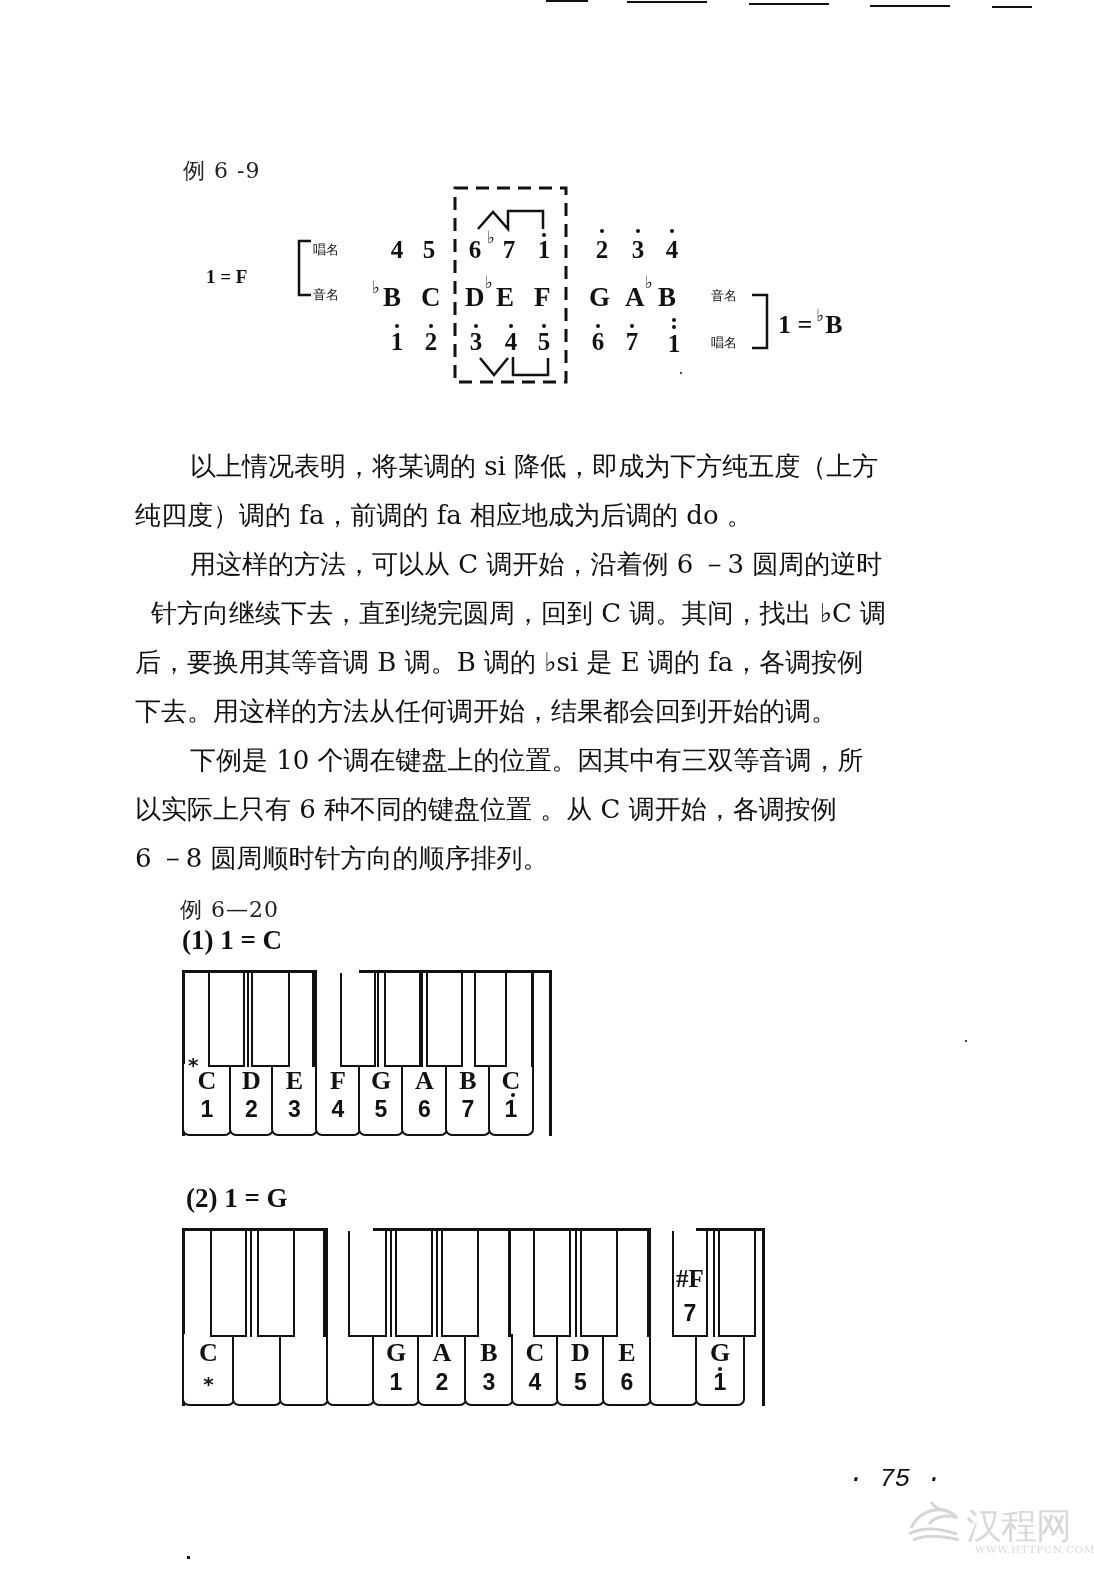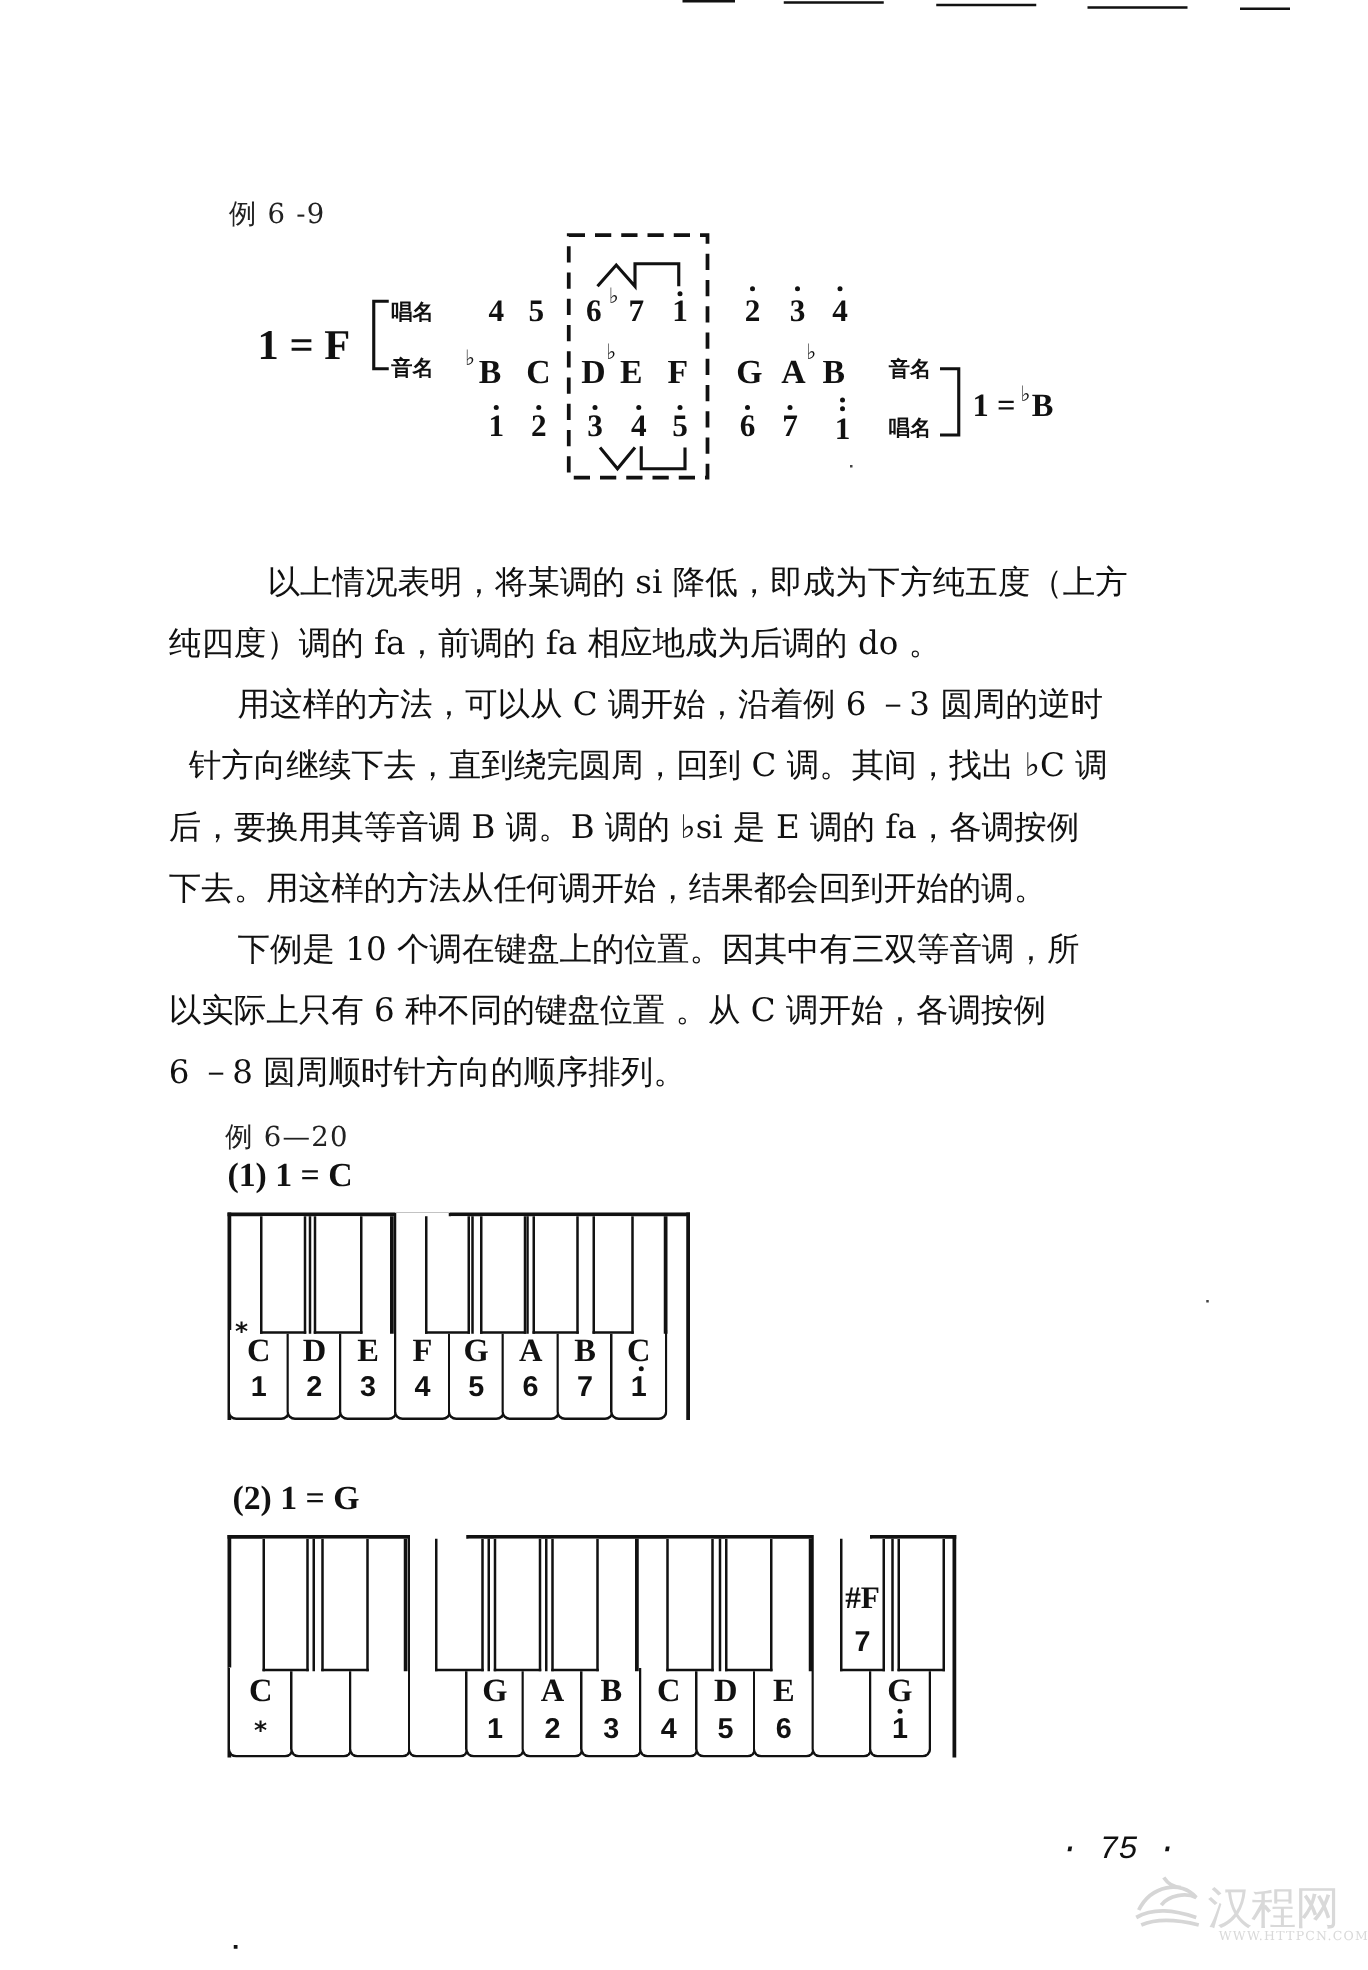--- a/index.html
+++ b/index.html
@@ -6,21 +6,21 @@
   body { width:1094px; height:1576px; position:relative; overflow:hidden;
          font-family:"DejaVu Serif", "Liberation Serif", serif; color:#111; }
   .abs { position:absolute; }
   .topline { position:absolute; height:2px; background:#111; }
 
   .ex-label { font-family:"DejaVu Serif", serif; font-size:22px; color:#222; letter-spacing:1px; }
 
   
   .num { position:absolute; font-family:"Liberation Serif", serif; font-weight:bold; font-size:25px; width:24px; text-align:center; line-height:28px; }
   .nm  { position:absolute; font-family:"Liberation Serif", serif; font-weight:bold; font-size:27px; line-height:30px; }
-  .cjk-small { position:absolute; font-family:"DejaVu Sans", sans-serif; font-size:17px; font-weight:bold; line-height:20px; }
+  .cjk-small { position:absolute; font-family:"DejaVu Sans", sans-serif; font-size:13px; font-weight:normal; line-height:20px; }
   .dot { position:absolute; width:4px; height:4px; border-radius:50%; background:#111; }
   .flat { font-size:17px; position:relative; top:-10px; margin-right:1px; font-family:"DejaVu Sans", sans-serif; font-weight:bold; }
 
   
   .line { position:absolute; font-family:"DejaVu Serif", serif; font-size:26px; line-height:30px; white-space:nowrap; color:#111; }
 
   
   .kb-title { position:absolute; font-family:"Liberation Serif", serif; font-weight:bold; font-size:27px; }
   .keyboard { position:absolute; border:3px solid #111; border-bottom:none; background:#fff; box-sizing:border-box; }
   .wkey { position:absolute; bottom:0; border:2.5px solid #111; border-top:none; border-radius:0 0 7px 7px; box-sizing:border-box; background:#fff; }
@@ -37,21 +37,21 @@
 
 <div class="topline" style="left:546px;top:0;width:42px;"></div>
 <div class="topline" style="left:627px;top:1px;width:80px;"></div>
 <div class="topline" style="left:749px;top:3px;width:80px;"></div>
 <div class="topline" style="left:870px;top:5px;width:80px;"></div>
 <div class="topline" style="left:992px;top:6px;width:40px;"></div>
 
 <div class="abs ex-label" style="left:183px;top:156px;">例 6 -9</div>
 
 <div>
-  <div class="nm" style="left:206px;top:262px;font-size:34px;">1 = F</div>
+  <div class="nm" style="left:206px;top:262px;font-size:19px;">1 = F</div>
 
   <svg class="abs" style="left:295px;top:238px;" width="20" height="62">
     <path d="M16 3 H4 V57 H16" fill="none" stroke="#111" stroke-width="2.5"></path>
   </svg>
   <div class="cjk-small" style="left:313px;top:240px;">唱名</div>
   <div class="cjk-small" style="left:313px;top:285px;">音名</div>
 
   <div class="num" style="left:385px;top:236px;">4</div>
   <div class="num" style="left:417px;top:236px;">5</div>
   <div class="num" style="left:463px;top:236px;">6</div>
@@ -107,21 +107,21 @@
 
   <svg class="abs" style="left:0;top:0;" width="1094" height="400">
     <rect x="455" y="188" width="111" height="194" fill="none" stroke="#111" stroke-width="3" stroke-dasharray="13,8"></rect>
     <polyline points="478,229 493,212 508,229 508,211 543,211 543,229" fill="none" stroke="#111" stroke-width="2.5"></polyline>
     <polyline points="480,358 494,375 508,358" fill="none" stroke="#111" stroke-width="2.5"></polyline>
     <polyline points="513,357 513,375 548,375 548,358" fill="none" stroke="#111" stroke-width="2.5"></polyline>
   </svg>
 </div>
 
 <div>
-  <div class="line" style="left:190px;top:451px;margin-left:24px;">以上情况表明，将某调的 si 降低，即成为下方纯五度（上方</div>
+  <div class="line" style="left:190px;top:451px;">以上情况表明，将某调的 si 降低，即成为下方纯五度（上方</div>
   <div class="line" style="left:135px;top:500px;">纯四度）调的 fa，前调的 fa 相应地成为后调的 do 。</div>
   <div class="line" style="left:190px;top:549px;">用这样的方法，可以从 C 调开始，沿着例 6 －3 圆周的逆时</div>
   <div class="line" style="left:151px;top:598px;">针方向继续下去，直到绕完圆周，回到 C 调。其间，找出 ♭C 调</div>
   <div class="line" style="left:135px;top:647px;">后，要换用其等音调 B 调。B 调的 ♭si 是 E 调的 fa，各调按例</div>
   <div class="line" style="left:135px;top:696px;">下去。用这样的方法从任何调开始，结果都会回到开始的调。</div>
   <div class="line" style="left:190px;top:745px;">下例是 10 个调在键盘上的位置。因其中有三双等音调，所</div>
   <div class="line" style="left:135px;top:794px;">以实际上只有 6 种不同的键盘位置 。从 C 调开始，各调按例</div>
   <div class="line" style="left:135px;top:843px;">6 －8 圆周顺时针方向的顺序排列。</div>
 </div>
 

